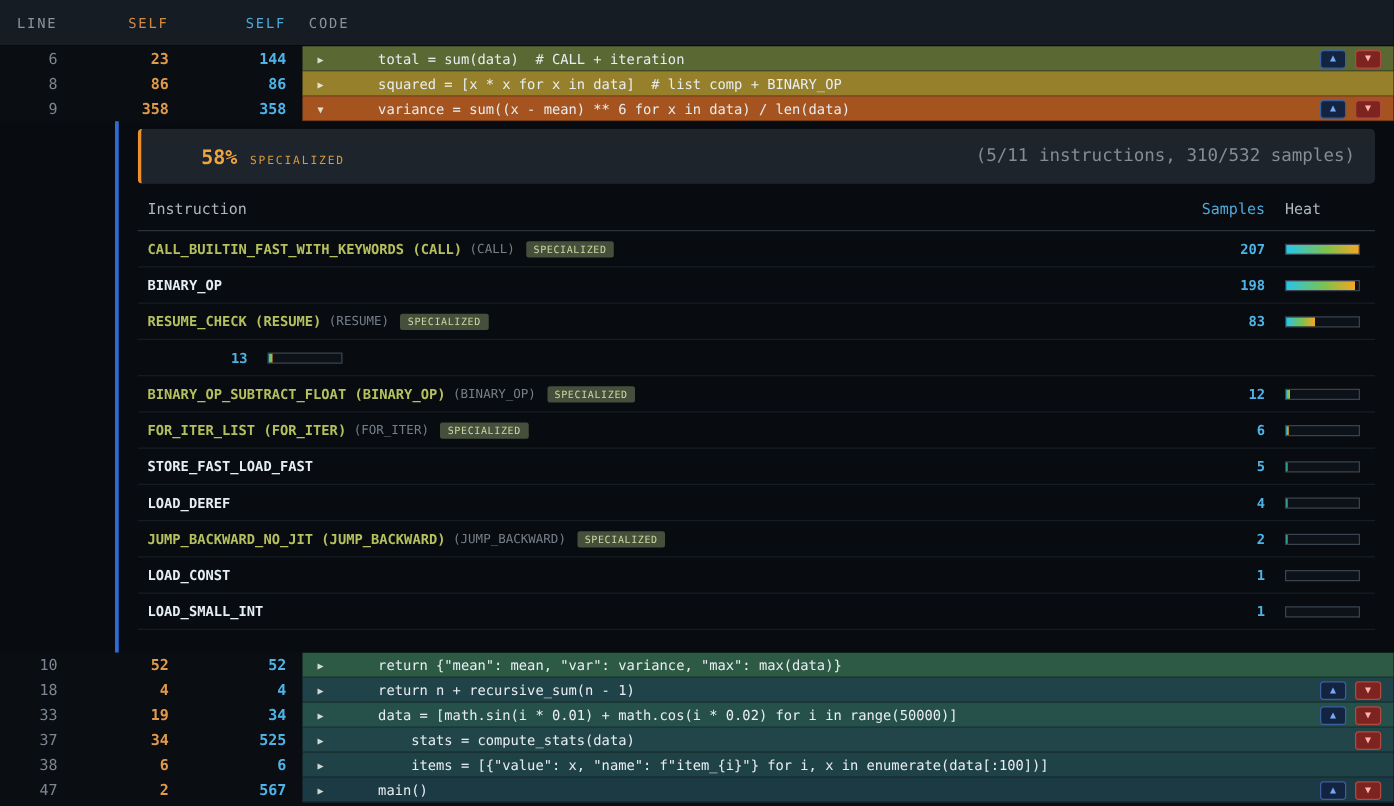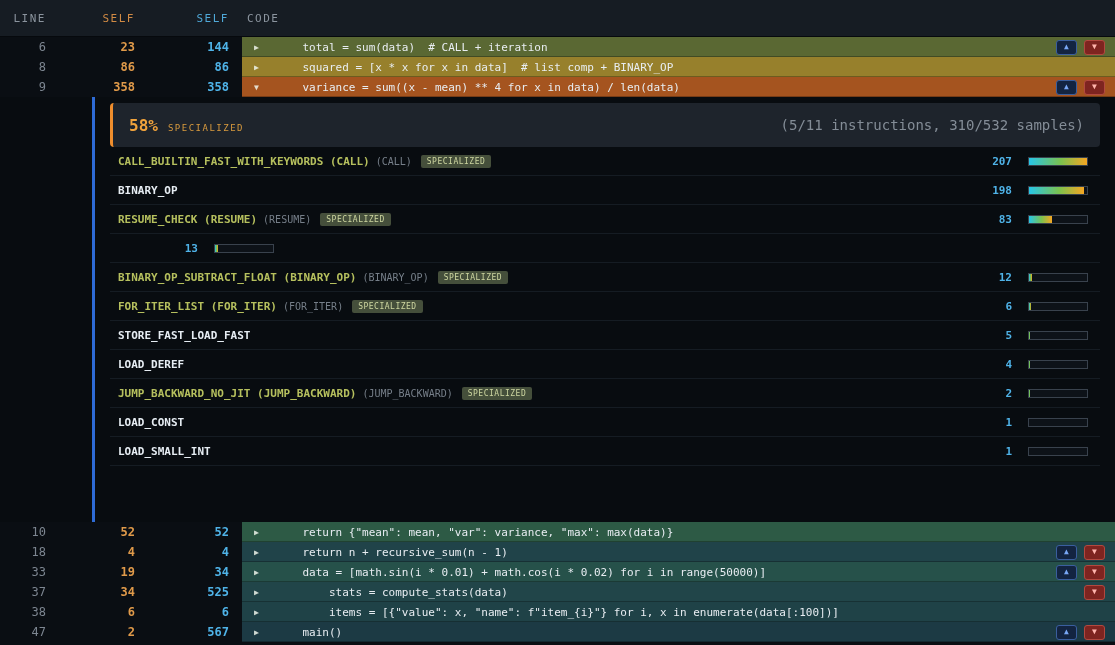--- a/index.html
+++ b/index.html
@@ -56,21 +56,21 @@
 
   
   .expand-panel { position:relative; height:425px; background:#080c10; }
   .stripe { position:absolute; left:92px; top:0; bottom:0; width:3px; background:#2e6bd6; }
   .panel-body { position:absolute; left:110px; right:15px; top:6px; bottom:10px; overflow:hidden; }
 
   .summary-box {
     height:44px; display:flex; align-items:center; justify-content:space-between;
     background:#1e242c; border-left:3px solid #ef8e2d; border-radius:4px; padding:0 16px;
   }
-  .summary-left { display:flex; align-items:baseline; }
+  .summary-left { display:flex; align-items:baseline;margin-left:32px; }
   .pct { color:#f1a33c; font-size:16px; font-weight:bold; }
   .pct-label { color:#d89a3e; font-size:9px; letter-spacing:1.5px; margin-left:10px; }
   .summary-right { color:#848d97; font-size:14px; }
 
   .instr-header {
     display:flex; align-items:center; padding:13px 8px 10px 8px;
     border-bottom:1px solid #2b323b; font-size:12px; color:#aeb6bf;
   }
   .col-name { flex:1 1 auto; min-width:0; display:flex; align-items:center; }
   .col-samples { width:80px; flex:none; text-align:right; }
@@ -133,41 +133,46 @@
           <span class="code-text">    squared = [x * x for x in data]  # list comp + BINARY_OP</span>
           <span class="row-buttons"></span>
         </div>
       </div>
       <div class="code-row">
         <div class="cell c-line line-col">9</div>
         <div class="cell c-self self-col">358</div>
         <div class="cell c-total total-col">358</div>
         <div class="cell c-code code-band" style="background:#a5541f">
           <span class="expander">▼</span>
-          <span class="code-text">    variance = sum((x - mean) ** 4 for x in data) / len(data)</span>
+          <span class="code-text">    variance = sum((x - mean) ** 6 for x in data) / len(data)</span>
           <span class="row-buttons">
             <span class="nav-btn up">▲</span>
             <span class="nav-btn down">▼</span>
           </span>
         </div>
       </div>
     </div>
 
   <div class="expand-panel">
     <div class="stripe"></div>
     <div class="panel-body">
 
       <div class="summary-box">
         <div class="summary-left">
           <span class="pct">58%</span>
           <span class="pct-label">SPECIALIZED</span>
         </div>
         <div class="summary-right">(5/11 instructions, 310/532 samples)</div>
       </div>
 
+      <div class="instr-header">
+        <div class="col-name">Instruction</div>
+        <div class="col-samples">Samples</div>
+        <div class="col-heat">Heat</div>
+      </div>
 
       <div id="instr-rows">
           <div class="instr-row">
             <div class="col-name">
               <span class="iname spec">CALL_BUILTIN_FAST_WITH_KEYWORDS (CALL)</span>
               <span class="iparen">(CALL)</span>
               <span class="badge">SPECIALIZED</span>
             </div>
             <div class="col-samples isamples">207</div>
             <div class="col-heat">

